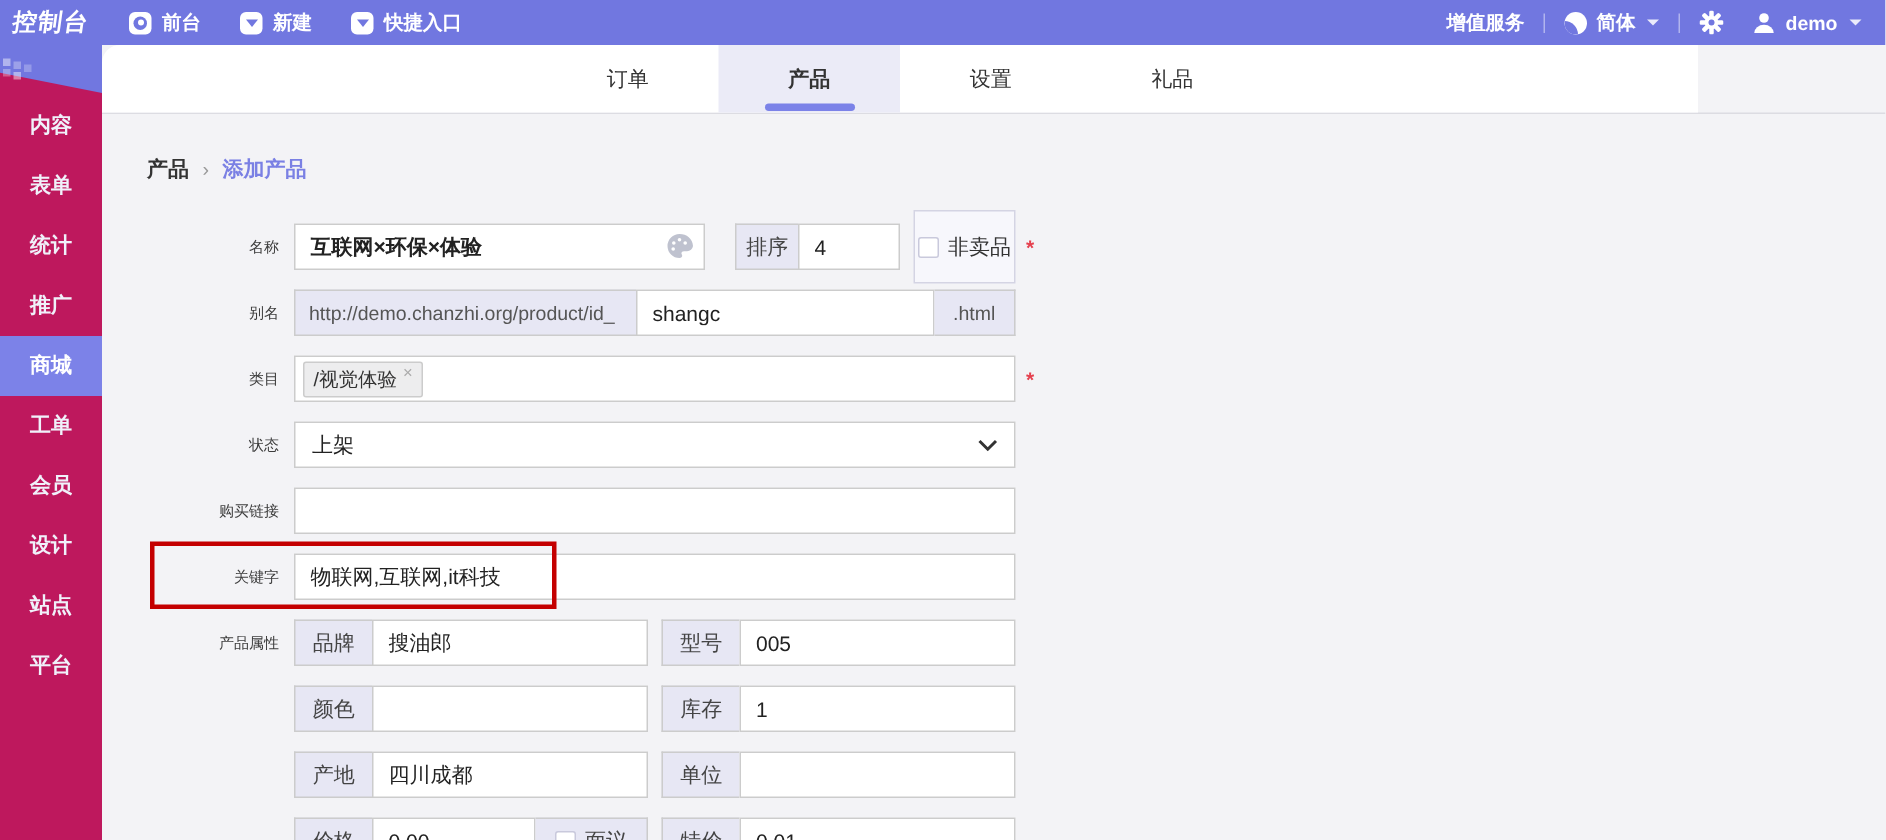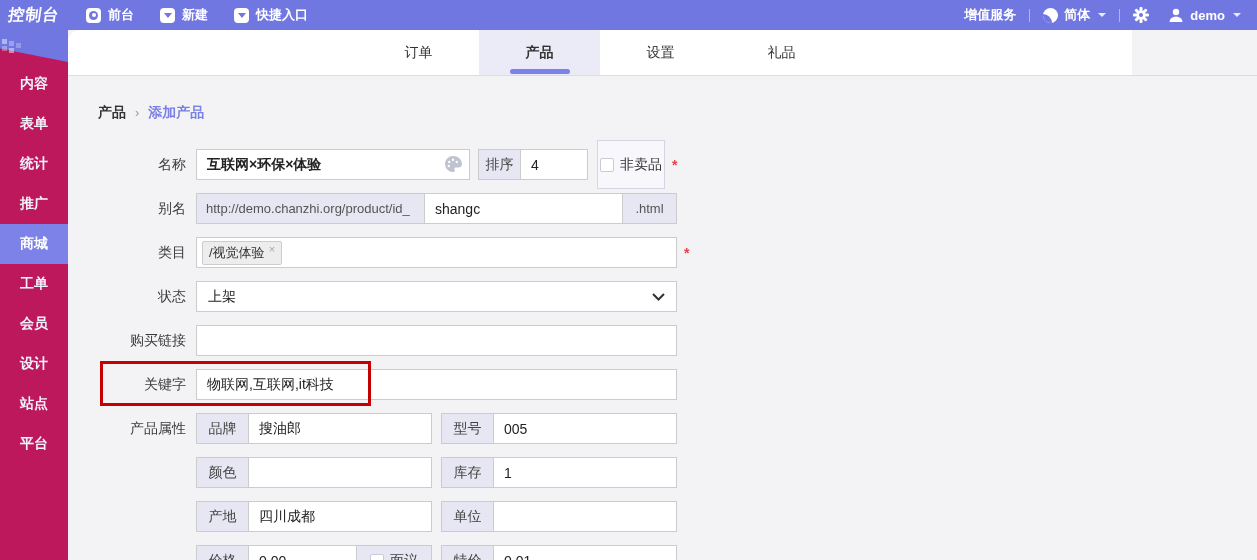--- a/index.html
+++ b/index.html
@@ -80,35 +80,35 @@
   .content{
     position:absolute; left:68px; top:75px; width:1189px; height:485px;
     background:#f3f3f6; border-top:1px solid #dcdce2; padding:28px 0 0 30px;
   }
   .breadcrumb{ height:17px; margin-bottom:28px; font-size:14px; display:flex; align-items:center; gap:9px; }
   .bc-parent{ color:#333; font-weight:bold; cursor:pointer; }
   .bc-sep{ color:#999; font-size:13px; }
   .bc-current{ color:#7a80e4; font-weight:bold; }
 
   .frow{ display:flex; align-items:center; margin-bottom:13px; height:31px; }
-  .flabel{ width:88px; flex:none; text-align:right; margin-right:10px; font-size:14px; color:#3c3c3c; }
+  .flabel{ width:88px; flex:none; text-align:right; margin-right:10px; font-size:10px; color:#3c3c3c; }
   .inp{
     height:31px; border:1px solid #ccc; background:#fff; font-size:14px;
     padding:0 10px; color:#222; outline:none; font-family:inherit;
   }
   .addon{
     height:31px; display:flex; align-items:center; justify-content:center;
     padding:0 10px; background:#e7e7f4; border:1px solid #ccc; font-size:14px; color:#444; flex:none;
   }
   .req{ color:#e5404e; font-weight:bold; font-size:14px; margin-left:7px; }
 
   .name-wrap{ position:relative; }
   .inp.name{ width:274px; font-weight:bold; padding-right:32px; }
   .palette{ position:absolute; right:8px; top:6px; cursor:pointer; }
-  .addon.sort{ margin-left:8px; width:42px; border-right:none; padding:0; }
+  .addon.sort{ margin-left:20px; width:42px; border-right:none; padding:0; }
   .inp.sort{ width:68px; }
   .nonsale{
     margin-left:9px; width:68px; height:49px; background:#f7f7fc; border:1px solid #d4d4e3;
     display:flex; align-items:center; justify-content:center; gap:6px; font-size:14px; color:#333;
   }
   .cb{ width:14px; height:14px; background:#fff; border:1px solid #c9c9dc; border-radius:2px; flex:none; cursor:pointer; }
 
   .addon.url{ width:228px; font-size:13px; color:#555; border-right:none; padding:0 9px; justify-content:flex-start; }
   .inp.alias{ width:199px; }
   .addon.ext{ width:54px; font-size:13px; color:#555; border-left:none; }

